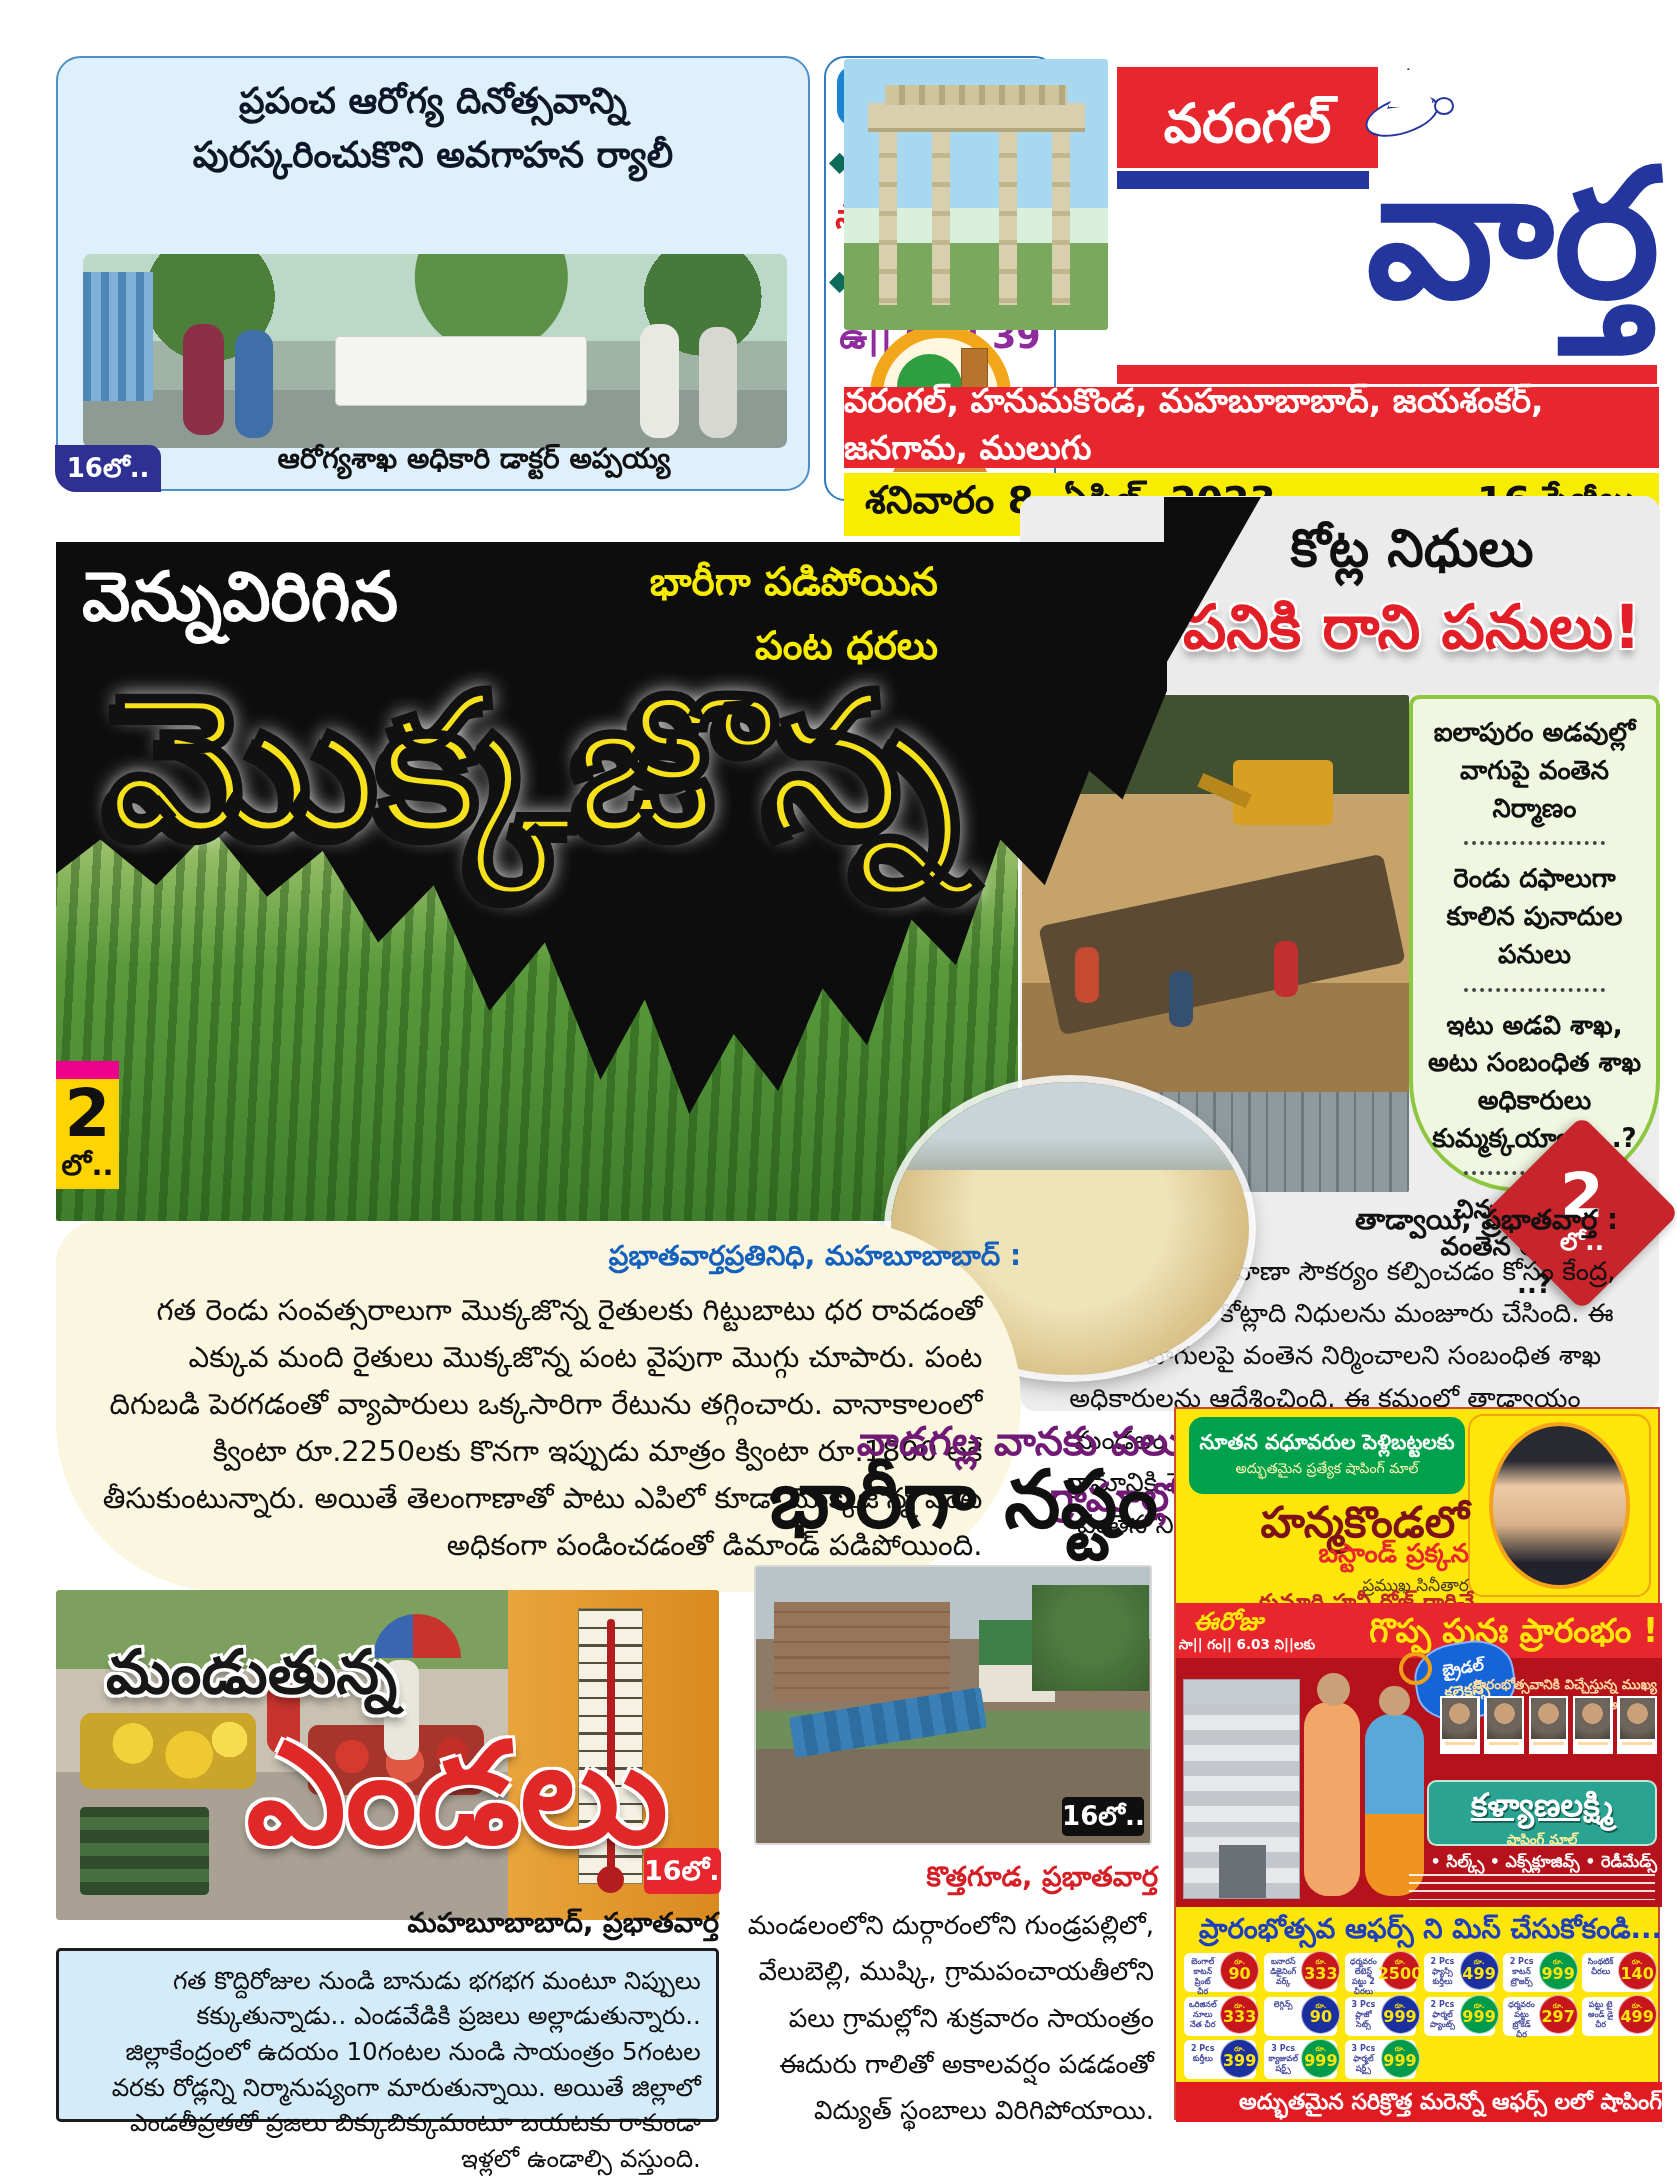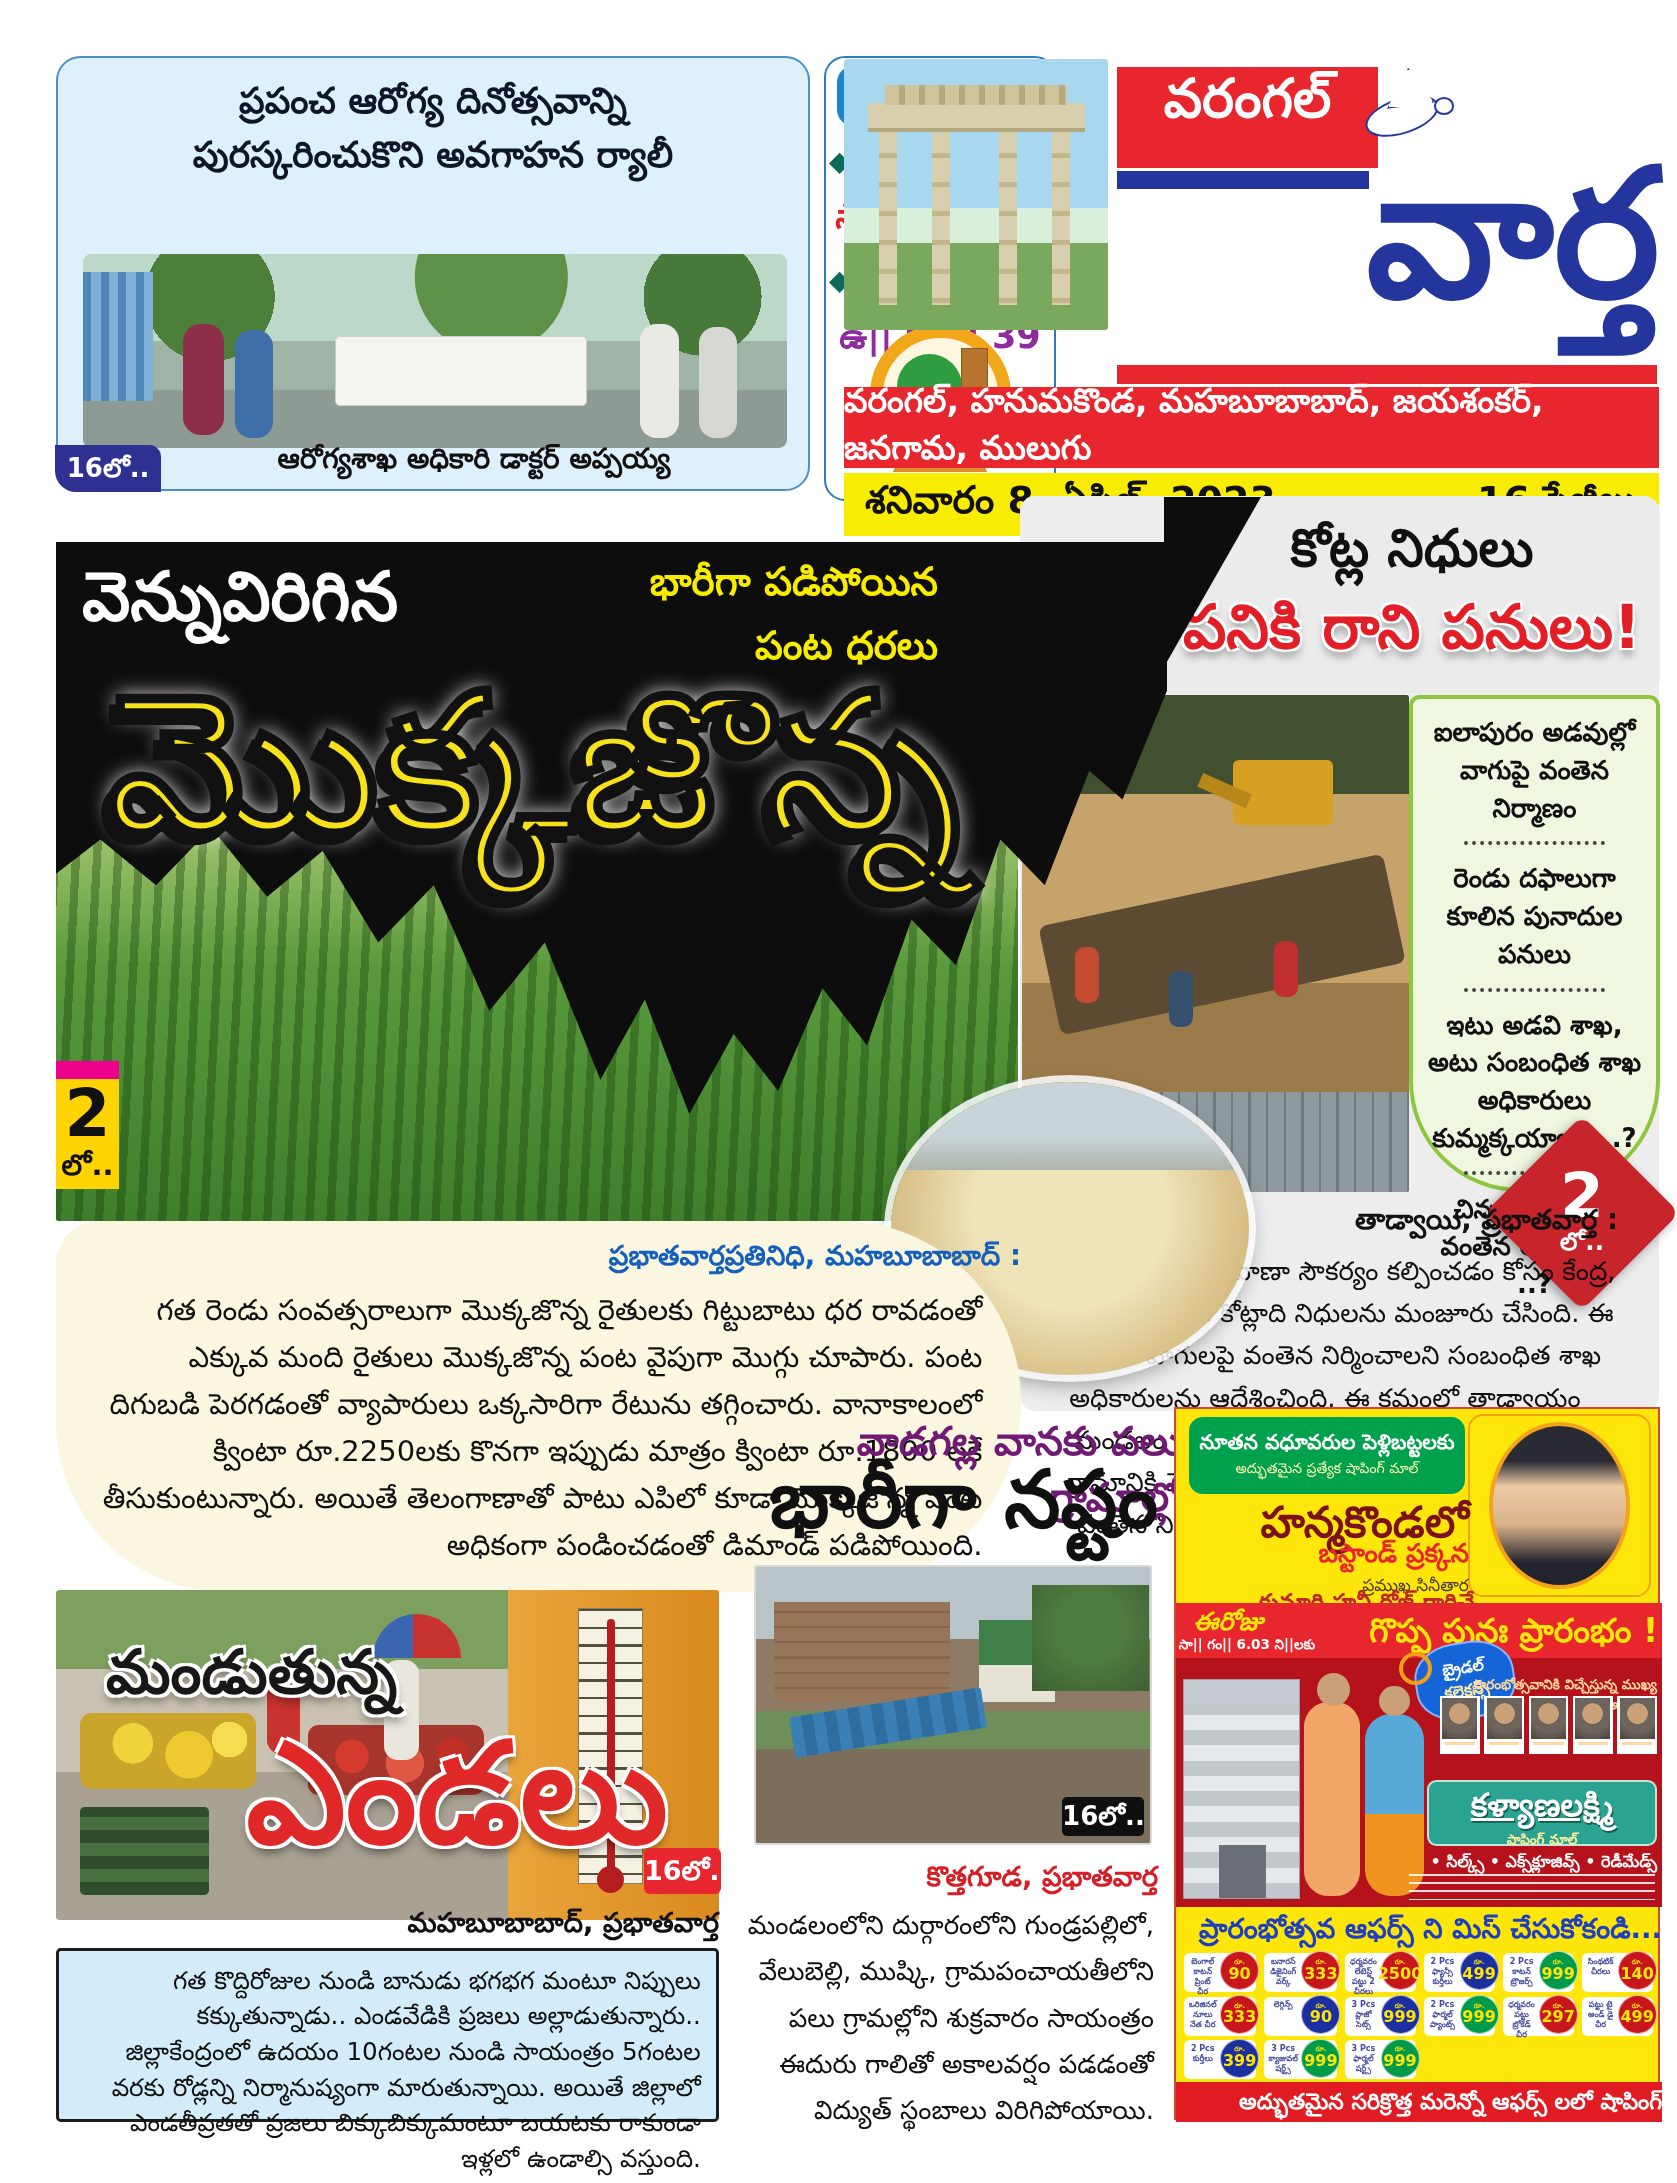--- a/index.html
+++ b/index.html
@@ -128,21 +128,21 @@
   </div>
 
   <div class="abs photo" style="left:844px;top:59px;width:264px;height:271px;border-radius:3.5px;background:linear-gradient(180deg,#a8d8ef 0 55%,#d8efdc 55% 68%,#7aa85d 68% 100%)">
     <div class="abs" style="left:35px;top:70px;width:17.6px;height:176px;background:repeating-linear-gradient(180deg,#d8cfae 0 23.5px,#c2b68c 23.5px 29px)"></div>
     <div class="abs" style="left:88px;top:70px;width:17.6px;height:176px;background:repeating-linear-gradient(180deg,#d8cfae 0 23.5px,#c2b68c 23.5px 29px)"></div>
     <div class="abs" style="left:155px;top:70px;width:17.6px;height:176px;background:repeating-linear-gradient(180deg,#d8cfae 0 23.5px,#c2b68c 23.5px 29px)"></div>
     <div class="abs" style="left:208px;top:70px;width:17.6px;height:176px;background:repeating-linear-gradient(180deg,#d8cfae 0 23.5px,#c2b68c 23.5px 29px)"></div>
     <div class="abs" style="left:23.5px;top:44px;width:217px;height:29px;background:#d8cfae;border-bottom:4.7px solid #b3a77f"></div>
     <div class="abs" style="left:41px;top:26px;width:182px;height:20px;background:repeating-linear-gradient(90deg,#cfc49c 0 14px,#b5a87c 14px 20px)"></div>
   </div>
-  <div class="abs" style="left:1117px;top:67px;width:261px;height:101px;background:#e8262d;display:flex;align-items:flex-start;justify-content:center">
+  <div class="abs" style="left:1117px;top:67px;width:261px;height:101px;background:#e8262d;display:flex;align-items:flex-end;justify-content:center">
     <span style="color:#fff;font-size:54px;font-weight:800">వరంగల్</span>
   </div>
   <div class="abs" style="left:1352px;top:63px;width:117px;height:100px">
     <div class="abs" style="left:11.7px;top:35px;width:76px;height:36px;background:#fff;border:2.9px solid #24369e;border-radius:50%;transform:rotate(-18deg)"></div>
     <div class="abs" style="left:35px;top:4.7px;width:47px;height:41px;background:#fff;border:2.9px solid #24369e;clip-path:polygon(0 100%,45% 0,100% 85%)"></div>
     <div class="abs" style="left:82px;top:34px;width:20px;height:17.6px;background:#fff;border:2.3px solid #24369e;border-radius:50%"></div>
   </div>
   <div class="abs" style="left:1117px;top:171px;width:252px;height:17.6px;background:#24369e"></div>
   <div class="abs c" style="left:1132px;top:114px;width:528px;height:252px;font-size:179px;font-weight:800;color:#24369e;line-height:1.35">వార్త</div>
   <div class="abs" style="left:1117px;top:365px;width:540px;height:19px;background:#e8262d"></div>

